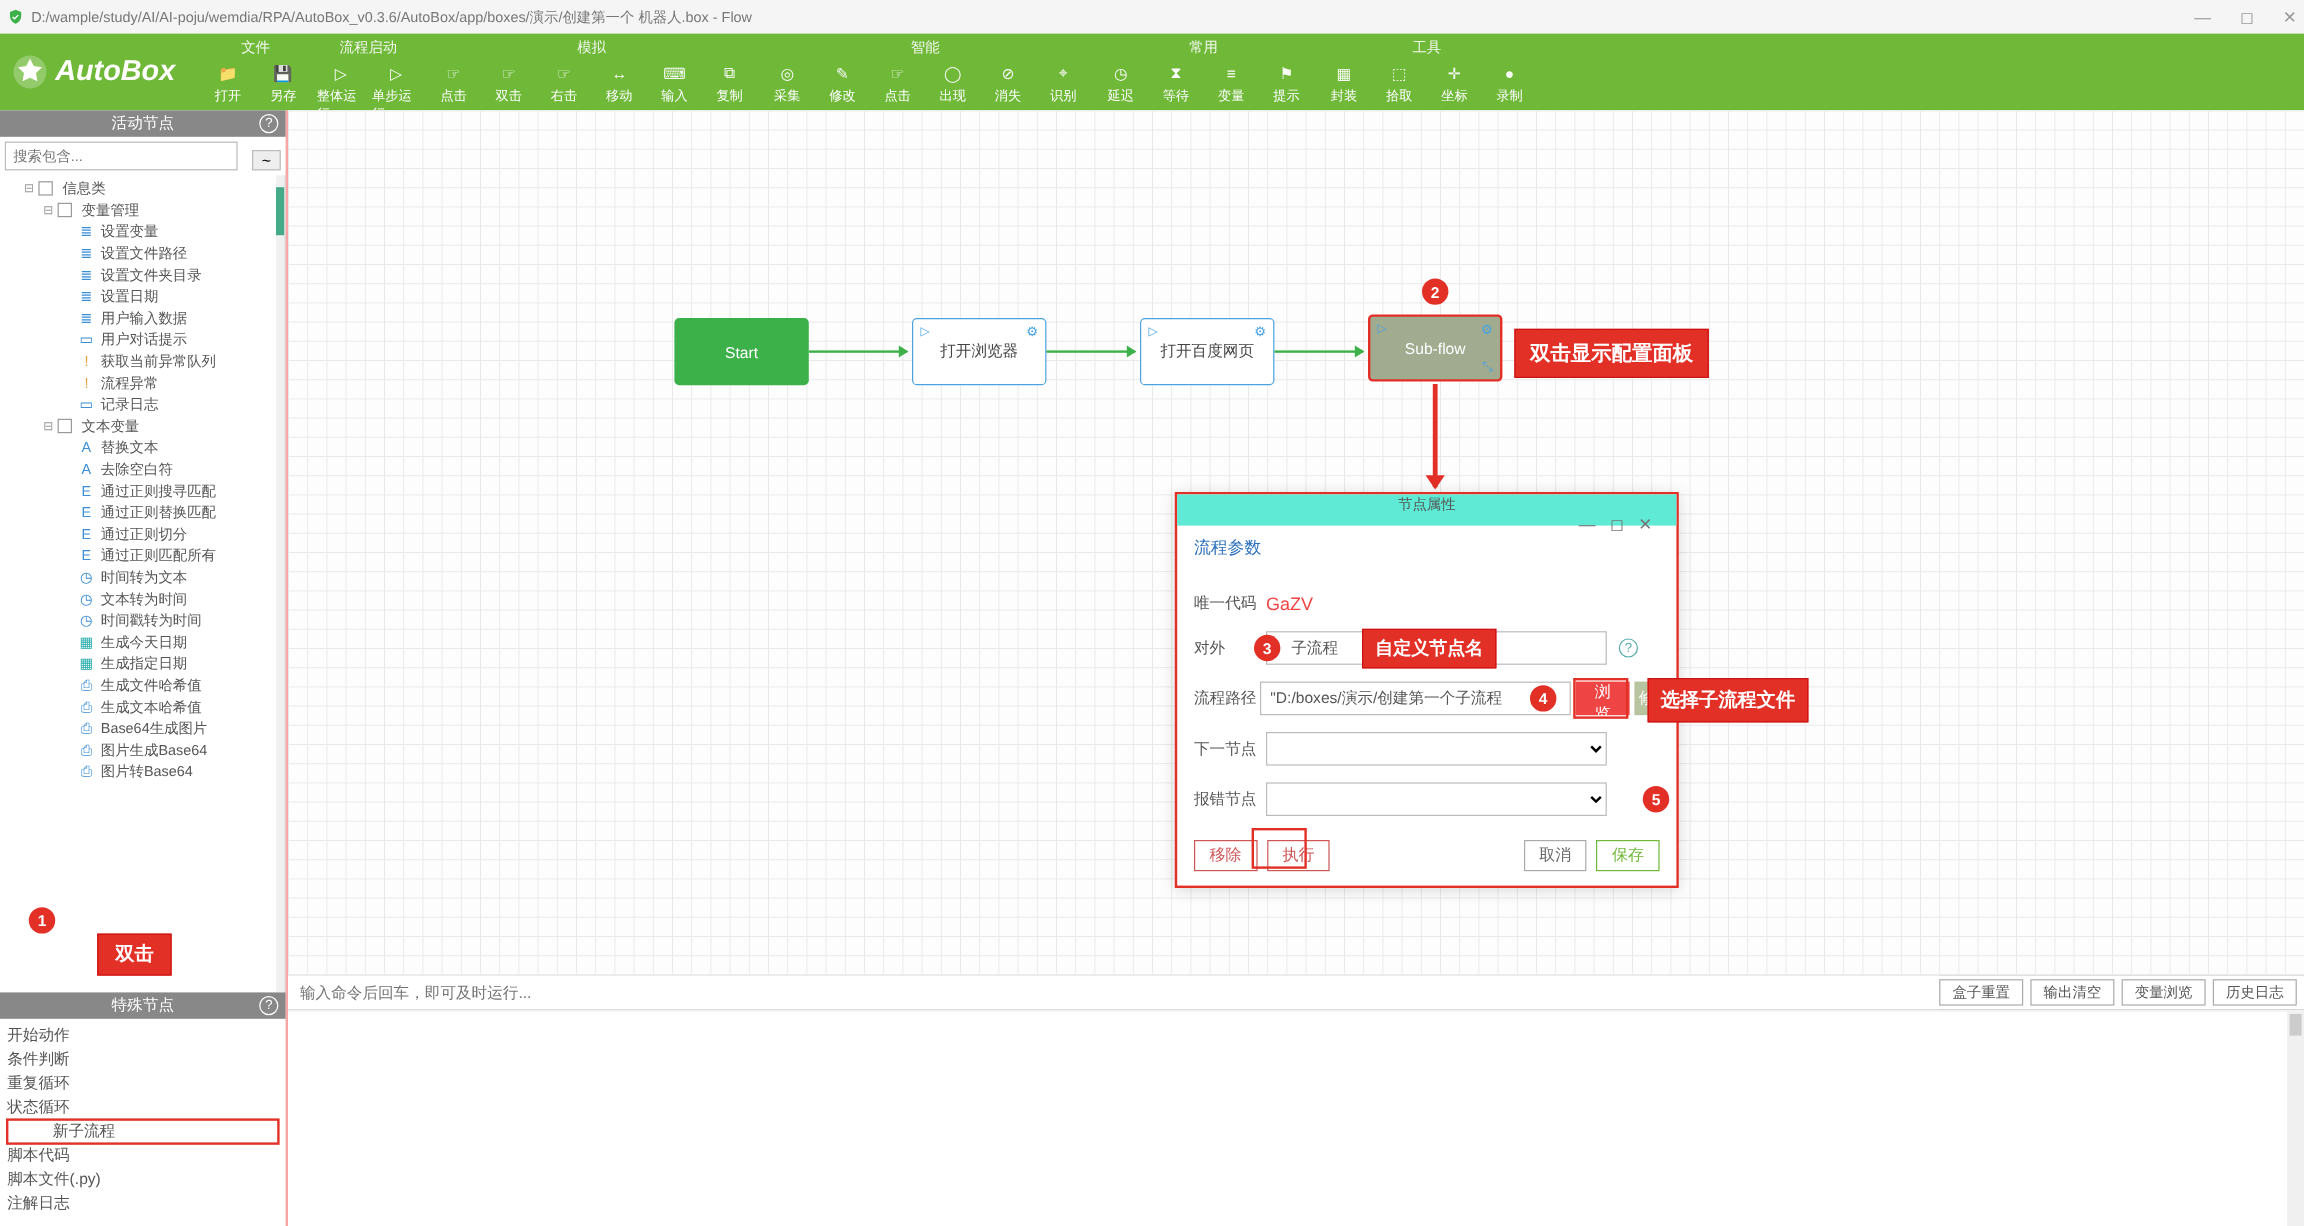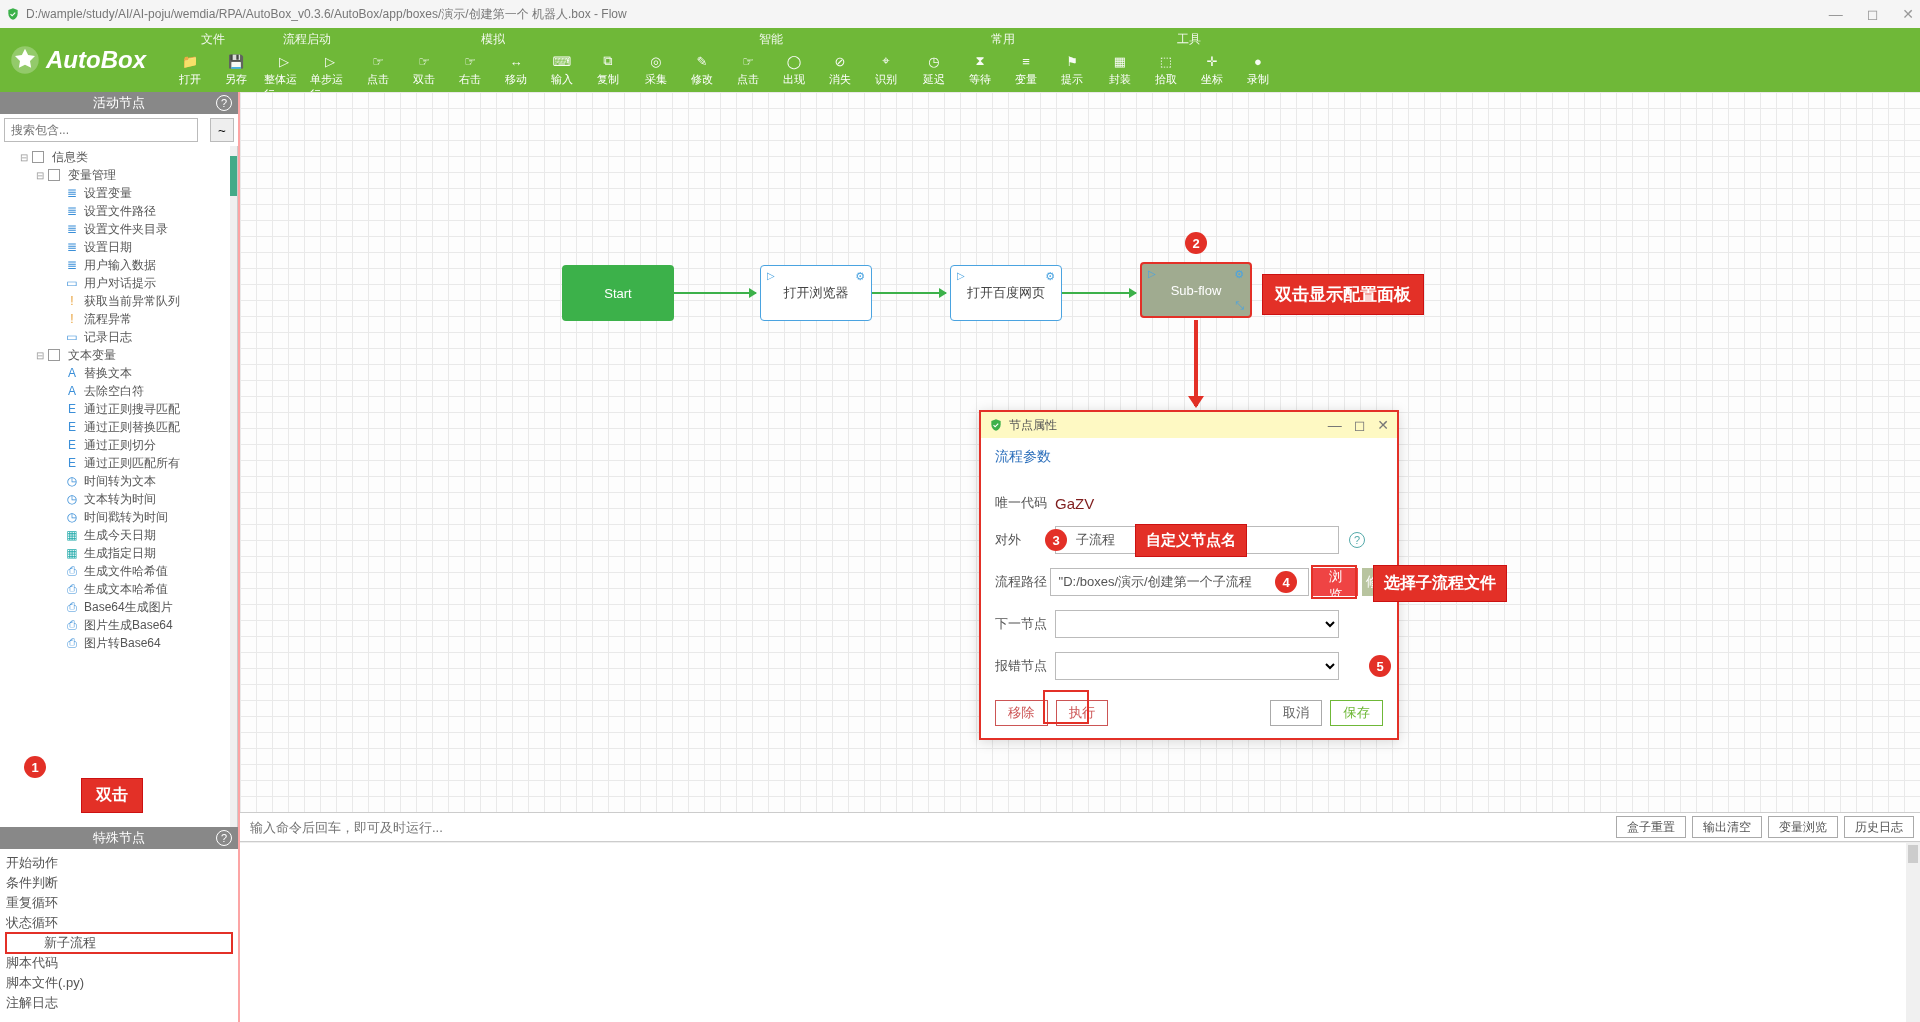--- a/index.html
+++ b/index.html
@@ -25,21 +25,21 @@
 
 
 .main { display: flex; height: calc(1022px - 28px - 64px); }
 .left { width: 240px; display: flex; flex-direction: column; border-right: 2px solid #fca5a5; }
 .right { flex: 1; display: flex; flex-direction: column; position: relative; }
 
 
 .panel-hdr { background: #888; color: #fff; height: 22px; display: flex; align-items: center; justify-content: center; position: relative; font-size: 13px; }
 .panel-hdr .help { position: absolute; right: 6px; top: 3px; width: 16px; height: 16px; border: 1px solid #fff; border-radius: 50%; display: flex; align-items: center; justify-content: center; font-size: 11px; }
 
-.search-row { display: flex; padding: 4px; gap: 12px; }
+.search-row { display: flex; padding: 4px; gap: 12px; align-items: flex-end; }
 .search-row input { flex: 1; border: 1px solid #bbb; padding: 4px 6px; font-size: 12px; }
 .search-row button { width: 24px; border: 1px solid #bbb; background: #eee; cursor: pointer; }
 
 .tree { flex: 1; overflow: auto; font-size: 12px; color: #555; padding: 2px 0; border-right: 1px solid #ccc; position: relative; }
 .tree .row { display: flex; align-items: center; height: 18px; padding-left: 6px; cursor: pointer; }
 .tree .row .exp { width: 12px; color: #999; font-size: 10px; }
 .tree .row .chk { width: 12px; height: 12px; border: 1px solid #999; margin-right: 4px; }
 .tree .row .ic { width: 16px; display: inline-flex; justify-content: center; color: #3b8fd8; font-size: 12px; }
 .tree .row .ic.orange { color: #e8a13a; }
 .tree .row .ic.teal { color: #2aa; }
@@ -71,21 +71,21 @@
 .arrow-h::after { content:""; position:absolute; right:-1px; top:-4px; border-left:8px solid #3cb14a; border-top:5px solid transparent; border-bottom:5px solid transparent;}
 .arrow-v-red { position: absolute; width: 4px; background: #e33027; }
 .arrow-v-red::after { content:""; position:absolute; left:-6px; bottom:-2px; border-top:12px solid #e33027; border-left:8px solid transparent; border-right:8px solid transparent;}
 
 .callout { position: absolute; background: #e33027; color: #fff; font-size: 17px; font-weight: bold; padding: 8px 12px; border: 1px solid #c11; }
 .badge { position: absolute; width: 22px; height: 22px; border-radius: 50%; background: #e33027; color: #fff; display: flex; align-items: center; justify-content: center; font-size: 13px; font-weight: bold; z-index: 100; }
 .redbox { position: absolute; border: 2px solid #e33027; pointer-events: none; z-index: 90; }
 
 
 .dlg { position: absolute; left: 739px; top: 318px; width: 420px; background: #fff; border: 2px solid #e33027; box-shadow: 0 2px 12px rgba(0,0,0,.15); z-index: 50; }
-.dlg-tb { height: 26px; background: #fef9c3; display: flex; align-items: center; padding: 0 8px; font-size: 12px; color: #555; }
+.dlg-tb { height: 26px; background: #5eead4; display: flex; align-items: center; padding: 0 20px; font-size: 12px; color: #555; flex-direction: column; }
 .dlg-tb .shield2 { width: 14px; height: 14px; margin-right: 6px; }
 .dlg-tb .sp { margin-left: auto; display: flex; gap: 12px; color: #777; font-size: 14px; }
 .dlg-tb .sp span { cursor: pointer; }
 .dlg-body { padding: 10px 14px 12px 14px; }
 .dlg-body h4 { color: #2c6fbb; font-size: 14px; font-weight: normal; margin-bottom: 28px; }
 .dlg-row { display: flex; align-items: center; margin-bottom: 14px; font-size: 13px; color: #555; }
 .dlg-row .lab { width: 60px; }
 .dlg-row .val { flex: 1; }
 .dlg-row input[type=text] { width: 284px; height: 28px; border: 1px solid #bbb; padding: 0 8px; font-size: 13px; color: #555; }
 .dlg-row select { width: 284px; height: 28px; border: 1px solid #bbb; background: #fff; }
@@ -479,21 +479,21 @@
           <div class="sp">
             <span>—</span>
             <span>◻</span>
             <span>✕</span>
           </div>
         </div>
         <div class="dlg-body">
           <h4>流程参数</h4>
           <div class="dlg-row">
             <span class="lab">唯一代码</span>
-            <span class="val" style="font-size:15px;color:#7f1d1d">GaZV</span>
+            <span class="val" style="font-size:15px;color:#ef4444">GaZV</span>
           </div>
           <div class="dlg-row" style="position:relative">
             <span class="lab">对外</span>
             <div class="badge" style="position:absolute;left:50px;top:3px">3</div>
             <input type="text" style="padding-left: 20px;" value="子流程">
             <div class="callout" style="position:absolute;left:140px;top:-2px;padding:6px 10px;font-size:15px">自定义节点名</div>
             <span class="help2">?</span>
           </div>
           <div class="dlg-row" style="position:relative">
             <span class="lab">流程路径</span>

